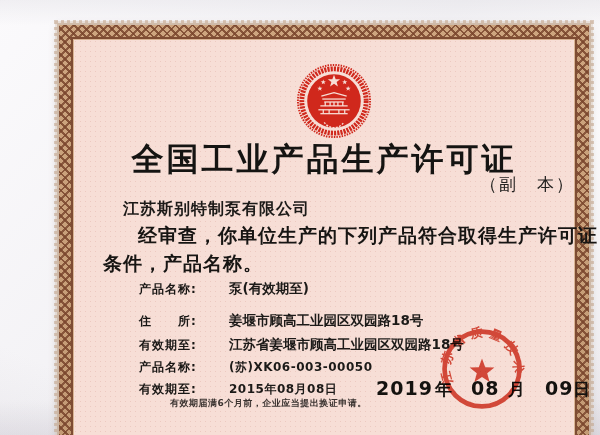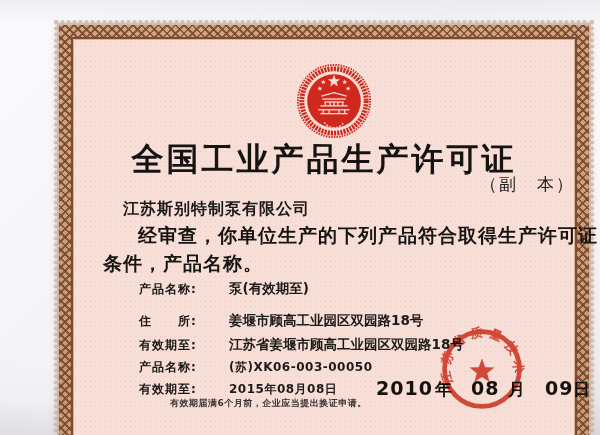--- a/index.html
+++ b/index.html
@@ -110,21 +110,21 @@
     <div class="abs field-row row-prod-address">
       <span class="flabel">有效期至:</span><span class="fvalue">江苏省姜堰市顾高工业园区双园路18号</span>
     </div>
     <div class="abs field-row row-cert-no">
       <span class="flabel">产品名称:</span><span class="fvalue num">(苏)XK06-003-00050</span>
     </div>
     <div class="abs field-row row-valid">
       <span class="flabel">有效期至:</span><span class="fvalue num">2015年08月08日</span>
     </div>
 
-    <span class="abs date-part date-num" style="left:303px;">2010</span>
+    <span class="abs date-part date-num" style="left:303px;">2019</span>
     <span class="abs date-part date-unit" style="left:362px;">年</span>
     <span class="abs date-part date-num" style="left:398px;text-align:center;">08</span>
     <span class="abs date-part date-unit" style="left:435px;">月</span>
     <span class="abs date-part date-num" style="left:472px;">09</span>
     <span class="abs date-part date-unit" style="left:500px;">日</span>
 
     <div class="abs footnote">有效期届满6个月前，企业应当提出换证申请。</div>
 
     <svg class="abs seal" viewBox="0 0 100 100">
       <circle cx="50" cy="50" r="36" fill="none" stroke="#d5402e" stroke-width="4.5"></circle>

